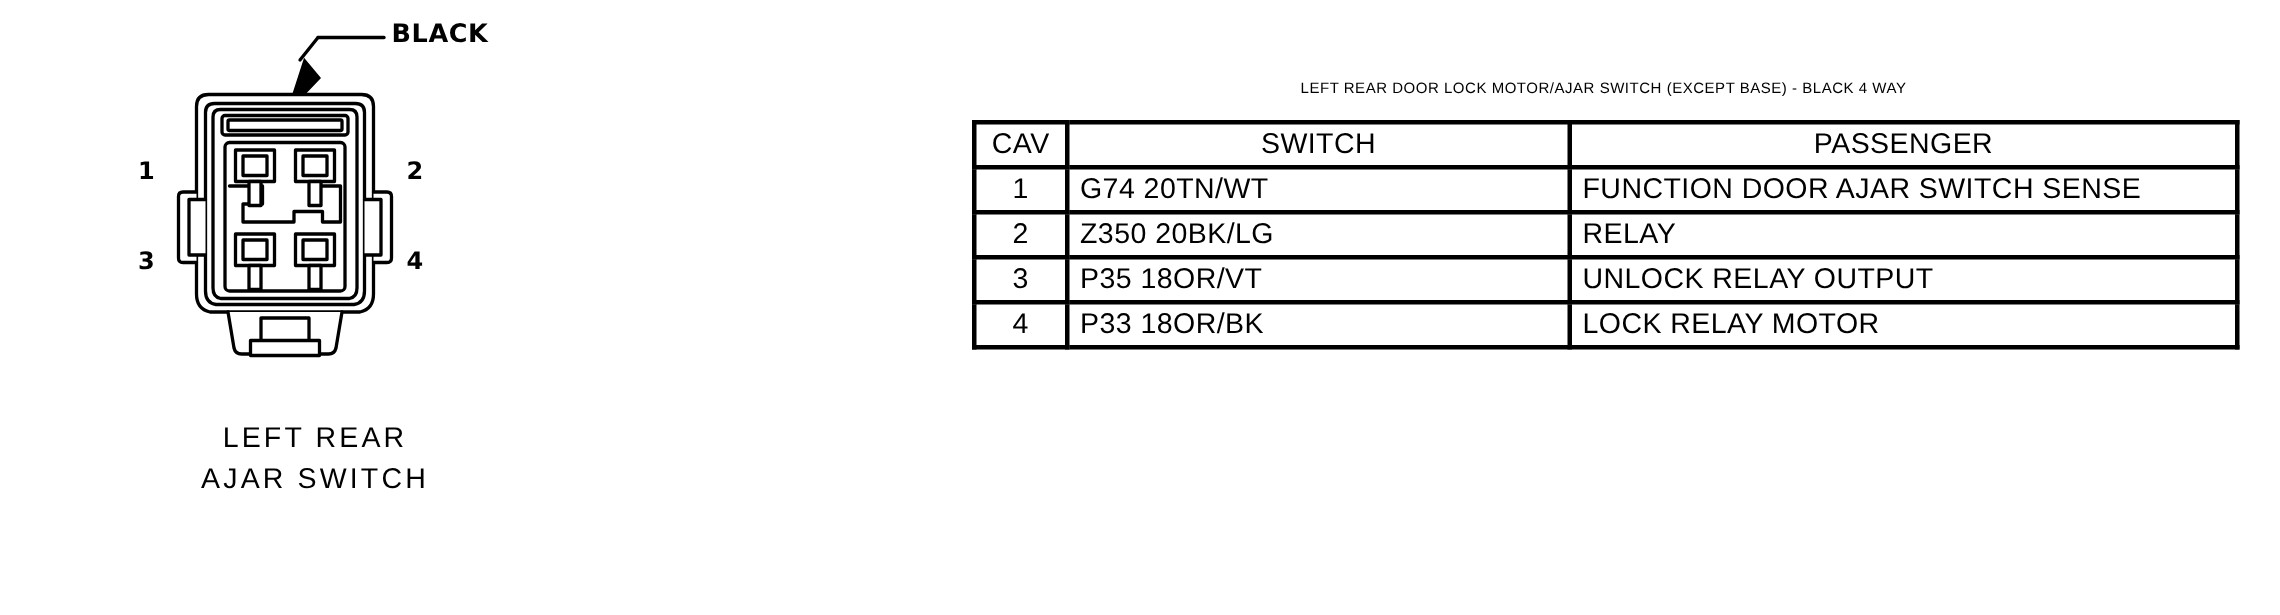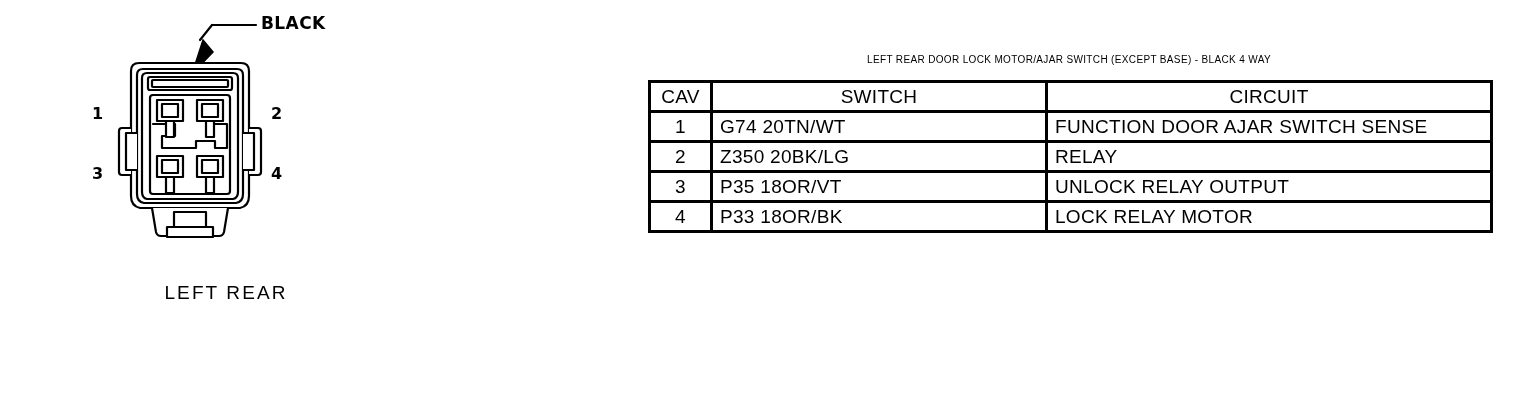--- a/index.html
+++ b/index.html
@@ -40,21 +40,21 @@
     font-weight: bold;
     line-height: 1;
   }
   #pin-label-1 { left: 92px;  top: 106px; }
   #pin-label-2 { left: 271px; top: 106px; }
   #pin-label-3 { left: 92px;  top: 166px; }
   #pin-label-4 { left: 271px; top: 166px; }
 
   #connector-caption {
     position: absolute;
-    left: 16px; top: 279px;
+    left: 0; top: 279px;
     width: 420px;
     text-align: center;
     font-family: "Liberation Sans", sans-serif;
     font-size: 19px;
     letter-spacing: 2.1px;
     line-height: 27px;
     white-space: nowrap;
   }
   #connector-caption div { }
 
@@ -184,36 +184,37 @@
 
   <div class="black-label">BLACK</div>
 
   <div class="pin-num" id="pin-label-1">1</div>
   <div class="pin-num" id="pin-label-2">2</div>
   <div class="pin-num" id="pin-label-3">3</div>
   <div class="pin-num" id="pin-label-4">4</div>
 
   <div id="connector-caption">
     <div>LEFT REAR</div>
+    <div>AJAR SWITCH</div>
   </div>
 </div>
 
 <div id="pinout-table-title">LEFT REAR DOOR LOCK MOTOR/AJAR SWITCH (EXCEPT BASE) - BLACK 4 WAY</div>
 
 <table id="pinout-table">
   <colgroup>
     <col class="c-cav">
       <col class="c-ckt">
       <col class="c-func">
   </colgroup>
   <thead>
     <tr>
       <th>CAV</th>
       <th>SWITCH</th>
-      <th>CIRCUIT</th>
+      <th>PASSENGER</th>
     </tr>
   </thead>
   <tbody>
     <tr>
       <td class="cav-cell">1</td>
       <td>G74 20TN/WT</td>
       <td>FUNCTION DOOR AJAR SWITCH SENSE</td>
     </tr>
     <tr>
       <td class="cav-cell">2</td>

